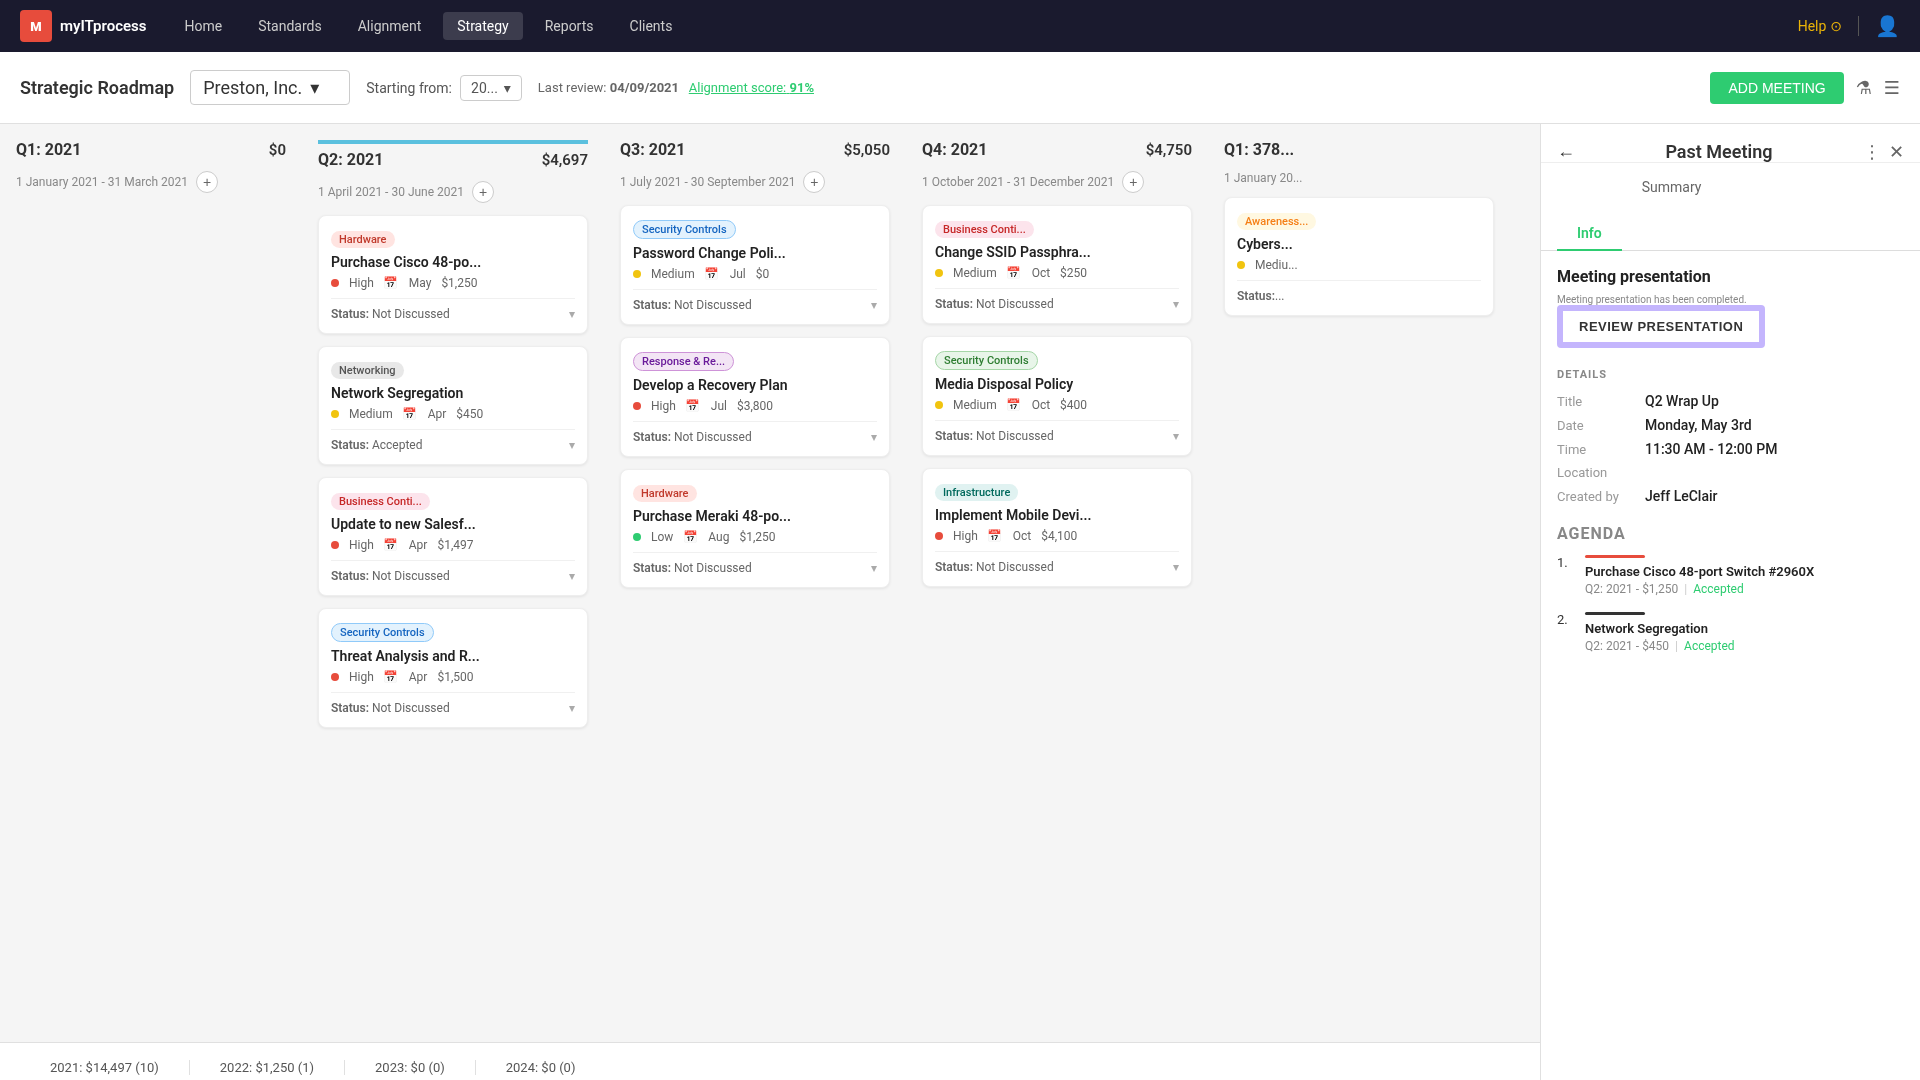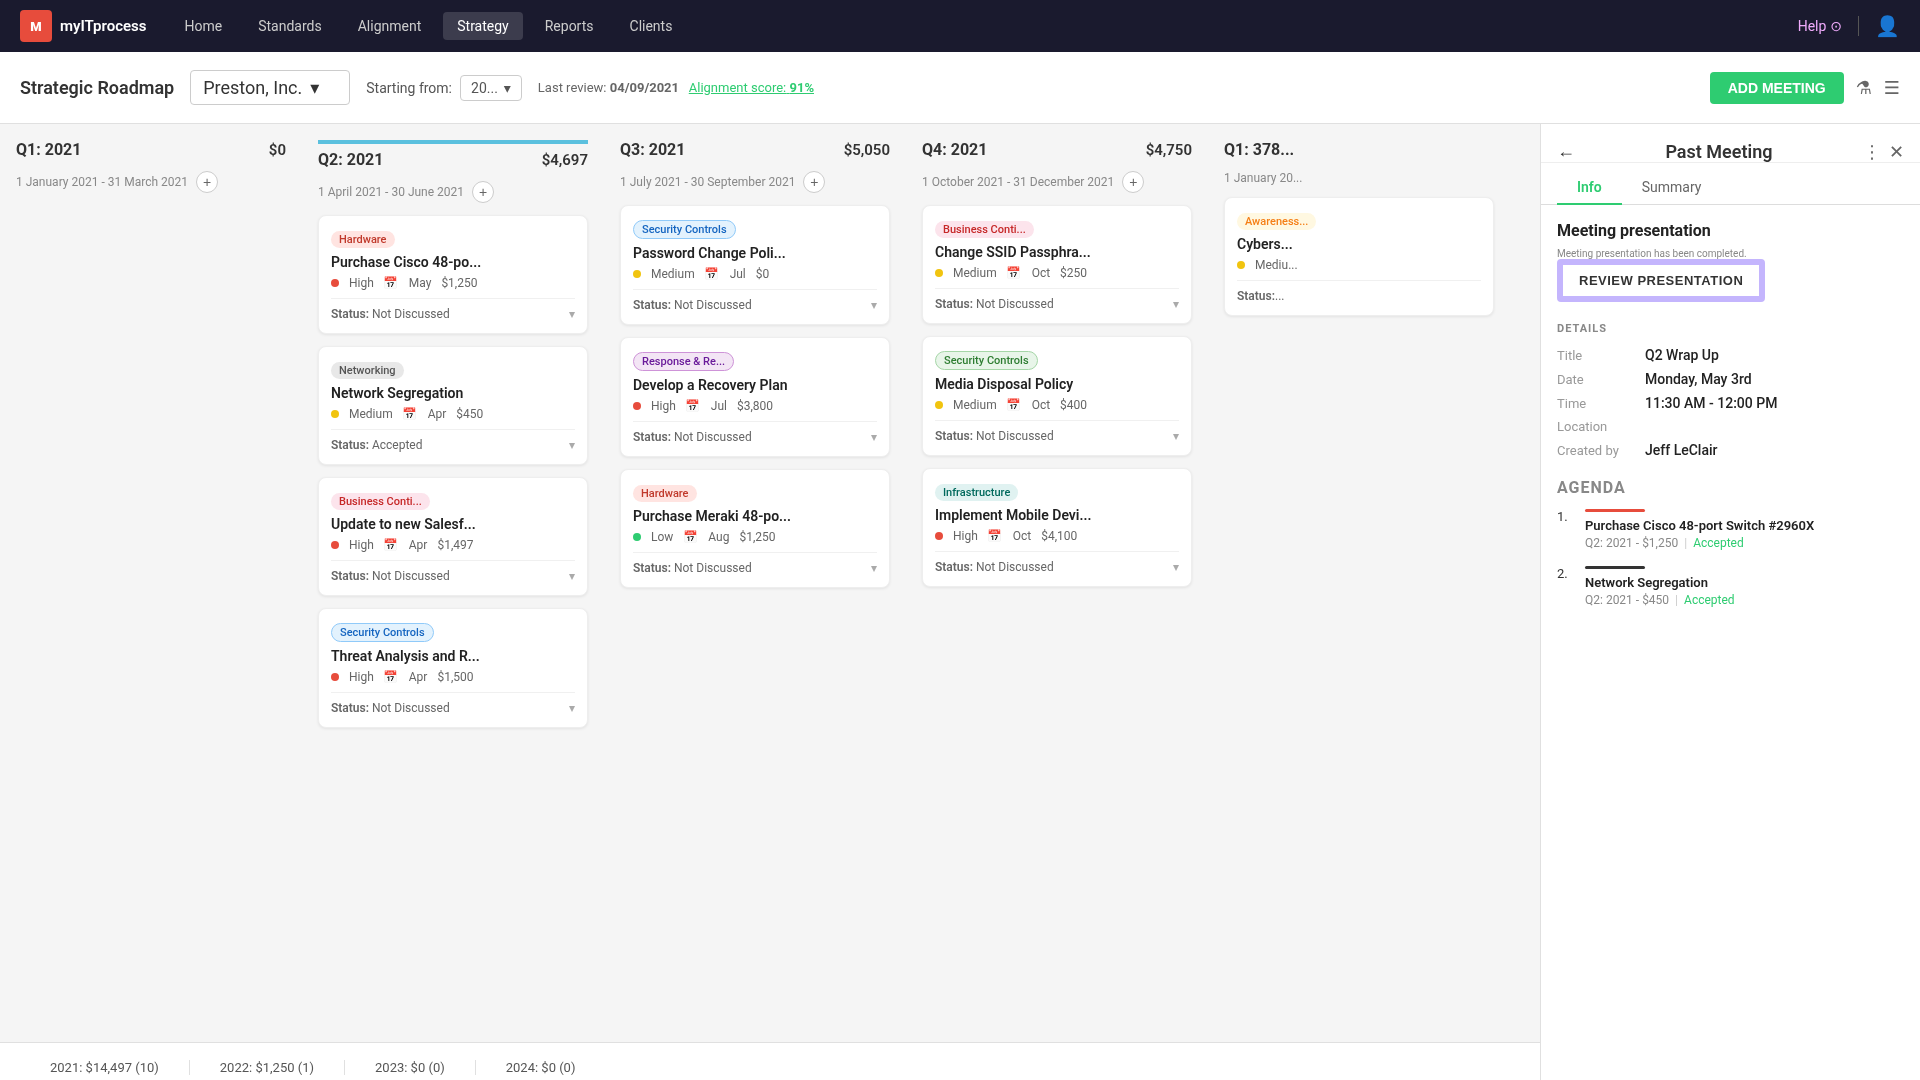--- a/index.html
+++ b/index.html
@@ -21,21 +21,21 @@
       background: #e74c3c; color: white; font-weight: 900; font-size: 13px;
       width: 32px; height: 32px; display: flex; align-items: center; justify-content: center;
       border-radius: 4px;
     }
     .logo-text { color: white; font-size: 15px; font-weight: 600; }
     .nav-item {
       color: #ccc; font-size: 14px; padding: 6px 14px; cursor: pointer; border-radius: 4px;
     }
     .nav-item.active { color: white; background: rgba(255,255,255,0.15); }
     .topnav-right { margin-left: auto; display: flex; align-items: center; gap: 16px; }
-    .help-btn { color: #f0abfc; font-size: 14px; display: flex; align-items: center; gap: 4px; cursor: pointer; }
+    .help-btn { color: #eab308; font-size: 14px; display: flex; align-items: center; gap: 4px; cursor: pointer; }
     .divider-v { width: 1px; height: 20px; background: #555; }
     .user-icon { color: #ccc; font-size: 20px; cursor: pointer; }
 
     
     .subheader {
       background: white;
       height: 72px;
       display: flex;
       align-items: center;
       padding: 0 20px;
@@ -51,21 +51,21 @@
     .starting-from { display: flex; align-items: center; gap: 8px; font-size: 14px; color: #555; }
     .year-select {
       border: 1px solid #ccc; border-radius: 4px; padding: 4px 10px;
       display: flex; align-items: center; gap: 6px; cursor: pointer; font-size: 14px;
     }
     .review-info { font-size: 13px; color: #666; }
     .align-score { color: #2ecc71; text-decoration: underline; cursor: pointer; }
     .subheader-right { margin-left: auto; display: flex; align-items: center; gap: 12px; }
     .add-meeting-btn {
       background: #2ecc71; color: white; border: none; border-radius: 4px;
-      padding: 8px 18px; font-size: 14px; font-weight: 700; cursor: pointer;
+      padding: 8px 18px; font-size: 14px; font-weight: 400; cursor: pointer;
     }
     .filter-icon { font-size: 18px; color: #666; cursor: pointer; }
     .menu-icon { font-size: 18px; color: #666; cursor: pointer; }
 
     
     .main-content {
       display: flex;
       height: calc(1080px - 52px - 60px);
       overflow: hidden;
     }
@@ -178,21 +178,21 @@
     .panel-tabs {
       display: flex;
       border-bottom: 1px solid #ddd;
       padding: 0 16px;
       margin-top: 8px;
     }
     .panel-tab {
       font-size: 14px; padding: 8px 20px; cursor: pointer; color: #666;
       border-bottom: 2px solid transparent; margin-bottom: -1px;
     }
-    .panel-tab.active { color: #2ecc71; border-bottom-color: #2ecc71; font-weight: 600; }
+    .panel-tab.active { color: #2ecc71; border-bottom-color: #2ecc71; font-weight: 600; margin-top: 46px; }
     .panel-body { flex: 1; overflow-y: auto; padding: 16px; }
     .section-title { font-size: 16px; font-weight: 700; color: #222; margin-bottom: 8px; }
     .section-sub { font-size: 10px; color: #888; }
     .review-btn {
       border: 6px solid #c4b5fd; background: white; color: #333; font-size: 13px; font-weight: 600;
       padding: 8px 16px; border-radius: 4px; cursor: pointer; margin-bottom: 20px;
       text-transform: uppercase; letter-spacing: 0.5px;
     }
     .details-section { margin-bottom: 20px; }
     .details-title { font-size: 14px; font-weight: 700; color: #888; margin-bottom: 12px; text-transform: uppercase; font-size: 11px; letter-spacing: 1px; }

